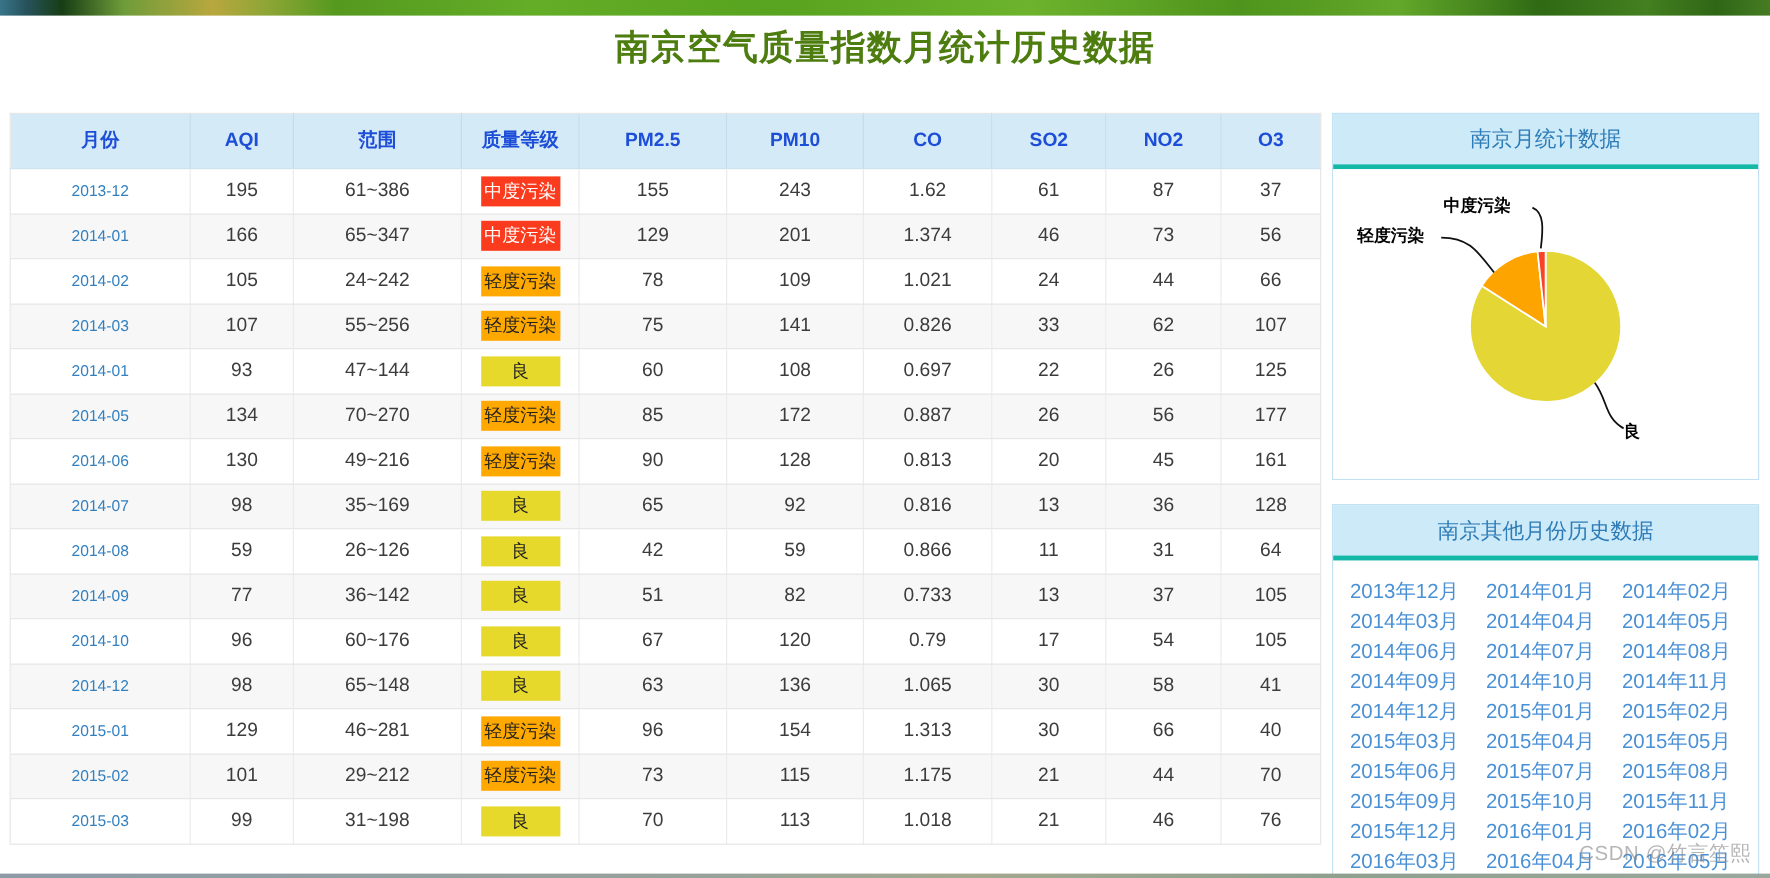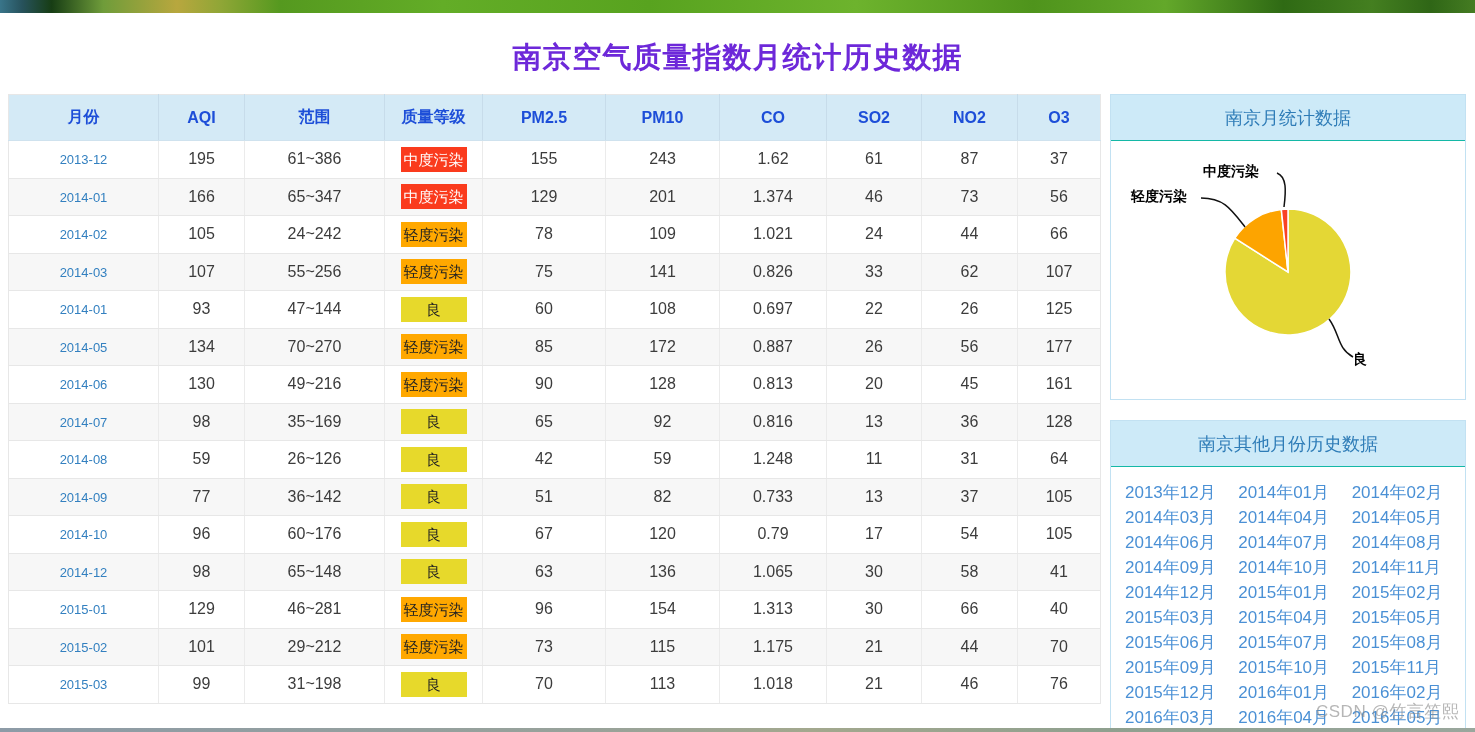--- a/index.html
+++ b/index.html
@@ -4,22 +4,22 @@
 <style>
   * { margin:0; padding:0; box-sizing:border-box; }
   html,body { background:#fff; }
   body { font-family:"Liberation Sans","DejaVu Sans",sans-serif; }
   .page { position:relative; width:1475px; height:732px; overflow:hidden; background:#fff; }
 
   
   .photo-strip { position:absolute; top:0; left:0; width:100%; height:13px;
     background:linear-gradient(90deg,#39758a 0%,#27525c 1.5%,#173d14 3.5%,#6f9c3a 7%,#b8a73e 12%,#8fa636 15%,#55991f 19%,#63ad27 30%,#58a31f 44%,#6db32d 58%,#4f941c 70%,#63a82a 79%,#2f6a14 87%,#447f20 93%,#2f6616 97%,#457c22 100%); }
 
-  .page-title { position:absolute; top:38px; left:0; width:100%; text-align:center;
-    font-size:29px; font-weight:bold; color:#6d28d9; letter-spacing:1px; }
+  .page-title { position:absolute; top:20px; left:0; width:100%; text-align:center;
+    font-size:29px; font-weight:bold; color:#4d7c0f; letter-spacing:1px; }
 
   
   .table-wrap { position:absolute; left:8px; top:94px; width:1092px; }
   table.aqi { width:100%; border-collapse:collapse; table-layout:fixed; border:1px solid #e7e7e7; }
   table.aqi th { height:46px; background:#d4eaf6; font-size:16px; font-weight:bold; color:#1d4ed8;
     text-align:center; border-right:1px solid #c7dcea; border-bottom:1px solid #cfe2ee; }
   table.aqi th:last-child { border-right:none; }
   table.aqi td { height:37.5px; text-align:center; font-size:16px; color:#3c3c3c;
     border-right:1px solid #ebebeb; border-bottom:1px solid #e7e7e7; background:#fff; }
   table.aqi td:last-child { border-right:none; }
@@ -27,21 +27,21 @@
   a.month-link { color:#3380c0; text-decoration:none; font-size:13px; }
   .badge { display:inline-block; width:66px; padding:3px 0; font-size:15px; line-height:19px; }
   .badge-moderate { background:#fa3b1d; color:#ffffff; }
   .badge-light    { background:#ffa800; color:#222222; }
   .badge-good     { background:#e7d92b; color:#222222; }
 
   
   .side { position:absolute; left:1110px; top:94px; width:356px; }
   .panel { border:1px solid #c2e1f2; background:#fff; }
   .panel-header { height:46px; background:#cdeaf8; display:flex; align-items:center;
-    justify-content:center; font-size:18px; color:#2e7cb7; border-bottom:1px solid #14b8a6; }
+    justify-content:center; font-size:18px; color:#2e7cb7; border-bottom:4px solid #14b8a6; }
   .pie-body { position:relative; height:258px; background:#fff; }
   .pie-label { position:absolute; font-size:14px; font-weight:bold; color:#000; white-space:nowrap; }
   .pie-label-moderate { left:92px;  top:22px; }
   .pie-label-light    { left:20px;  top:47px; }
   .pie-label-good     { left:242px; top:210px; }
 
   .links-panel { margin-top:20px; height:400px; }
   .links-grid { padding:13px 14px; display:grid; grid-template-columns:repeat(3,1fr); column-gap:14px; }
   a.hist-link { color:#4a90d5; text-decoration:none; font-size:17px; line-height:25px; white-space:nowrap; }
 
@@ -184,21 +184,21 @@
             <td>36</td>
             <td>128</td>
           </tr>
           <tr>
             <td><a href="#" class="month-link">2014-08</a></td>
             <td>59</td>
             <td>26~126</td>
             <td><span class="badge badge-good">良</span></td>
             <td>42</td>
             <td>59</td>
-            <td>1.248</td>
+            <td>0.866</td>
             <td>11</td>
             <td>31</td>
             <td>64</td>
           </tr>
           <tr>
             <td><a href="#" class="month-link">2014-09</a></td>
             <td>77</td>
             <td>36~142</td>
             <td><span class="badge badge-good">良</span></td>
             <td>51</td>

